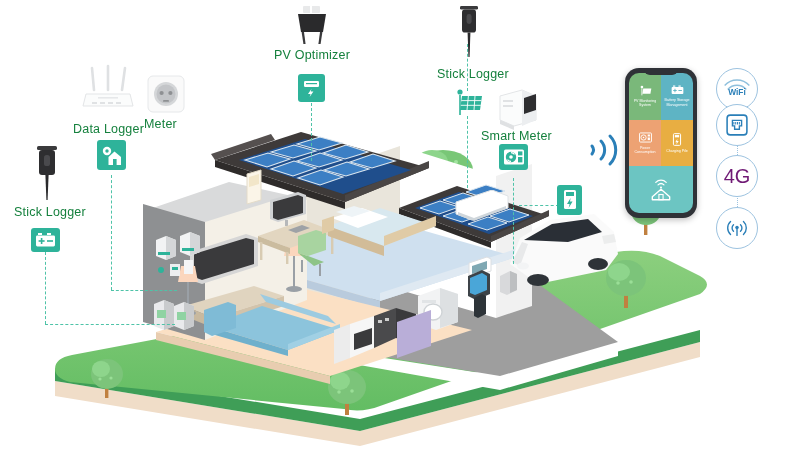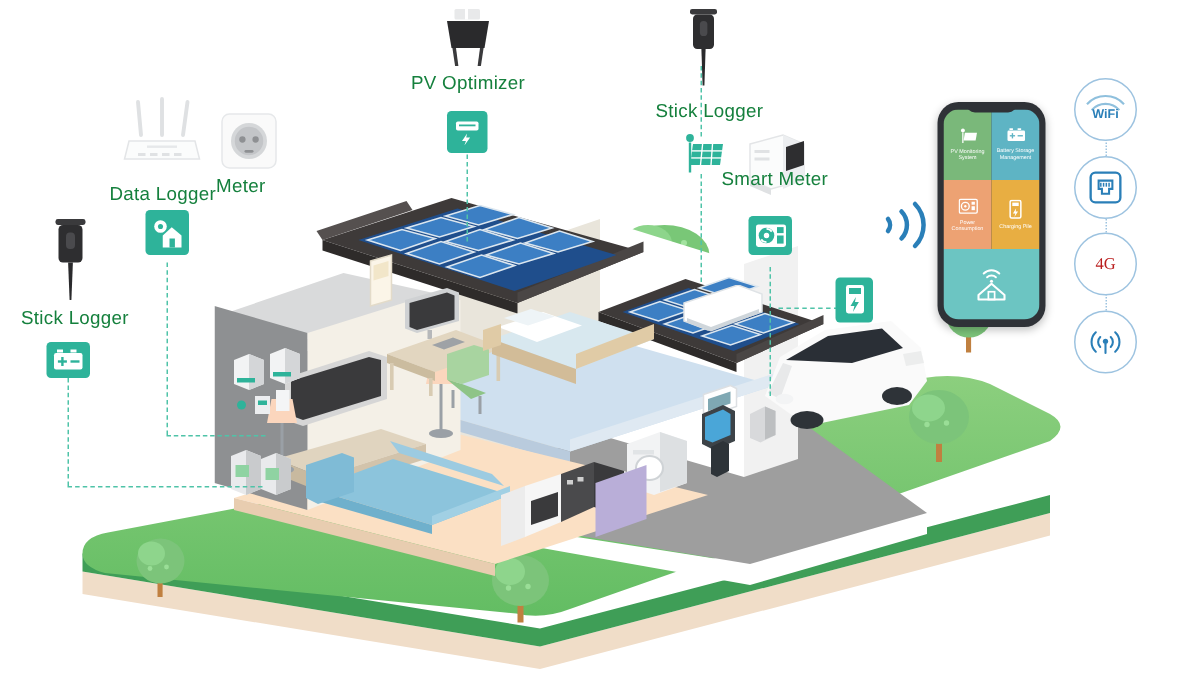--- a/index.html
+++ b/index.html
@@ -54,23 +54,23 @@
     align-items: center;
     justify-content: center;
     color: #2a7fb8;
   }
   .circ-dash {
     position: absolute;
     border-left: 1.5px dotted #9dc3e0;
     width: 0;
   }
   .txt4g {
-    font-size: 11px;
-    color: #b91c1c;
-    font-family: Liberation Serif, serif;
+    font-size: 20px;
+    color: #701a75;
+    font-family: Liberation Sans, sans-serif;
     font-weight: 400;
   }
   
   .phone {
     position: absolute;
     background: #2f3237;
     border-radius: 14px;
     box-shadow: 0 2px 6px rgba(0,0,0,.25);
     padding: 5px 4px;
   }
@@ -546,21 +546,21 @@
     <rect x="7" y="19" width="10" height="2" fill="#e0e2e4"></rect>
     <path d="M4 34 L18 40 L18 44 L4 38 Z" fill="#dfe1e3"></path>
   </svg>
 
   
   <div class="lbl" style="left:14px; top:205px;">Stick Logger</div>
   <div class="lbl" style="left:73px; top:122px;">Data Logger</div>
   <div class="lbl" style="left:144px; top:117px;">Meter</div>
   <div class="lbl" style="left:274px; top:48px;">PV  Optimizer</div>
   <div class="lbl" style="left:437px; top:67px;">Stick Logger</div>
-  <div class="lbl" style="left:481px; top:112px;">Smart Meter</div>
+  <div class="lbl" style="left:481px; top:129px;">Smart Meter</div>
 
   
   <svg class="wave" style="left:580px; top:124px;" width="40" height="52" viewBox="0 0 40 52">
     <g fill="none" stroke="#2a7fb8" stroke-width="3" stroke-linecap="round">
       <path d="M30 12 A20 20 0 0 1 30 40"></path>
       <path d="M21 17 A13 13 0 0 1 21 35"></path>
       <path d="M12 22 A6.5 6.5 0 0 1 12 30"></path>
     </g>
   </svg>
 
@@ -624,21 +624,21 @@
       </div>
 
     </div>
   </div>
 
   
   <div class="circ-dash" style="left:737px; top:93px; height:17px;"></div>
   <div class="circ-dash" style="left:737px; top:144px; height:17px;"></div>
   <div class="circ-dash" style="left:737px; top:196px; height:17px;"></div>
 
-  <div class="circ-icon" style="left:716px; top:52px; width:42px; height:42px;">
+  <div class="circ-icon" style="left:716px; top:68px; width:42px; height:42px;">
     <svg width="30" height="20" viewBox="0 0 34 22">
       <g fill="none" stroke="#8fc0dd" stroke-width="1.6">
         <path d="M3 7 A19 19 0 0 1 31 7"></path>
         <path d="M6.5 11.5 A14 14 0 0 1 27.5 11.5"></path>
       </g>
       <text x="17" y="17.5" font-family="Liberation Sans, sans-serif" font-size="9.5" font-weight="bold" fill="#2a7fb8" text-anchor="middle">WiFi</text>
     </svg>
   </div>
 
   <div class="circ-icon" style="left:716px; top:104px; width:42px; height:42px;">

